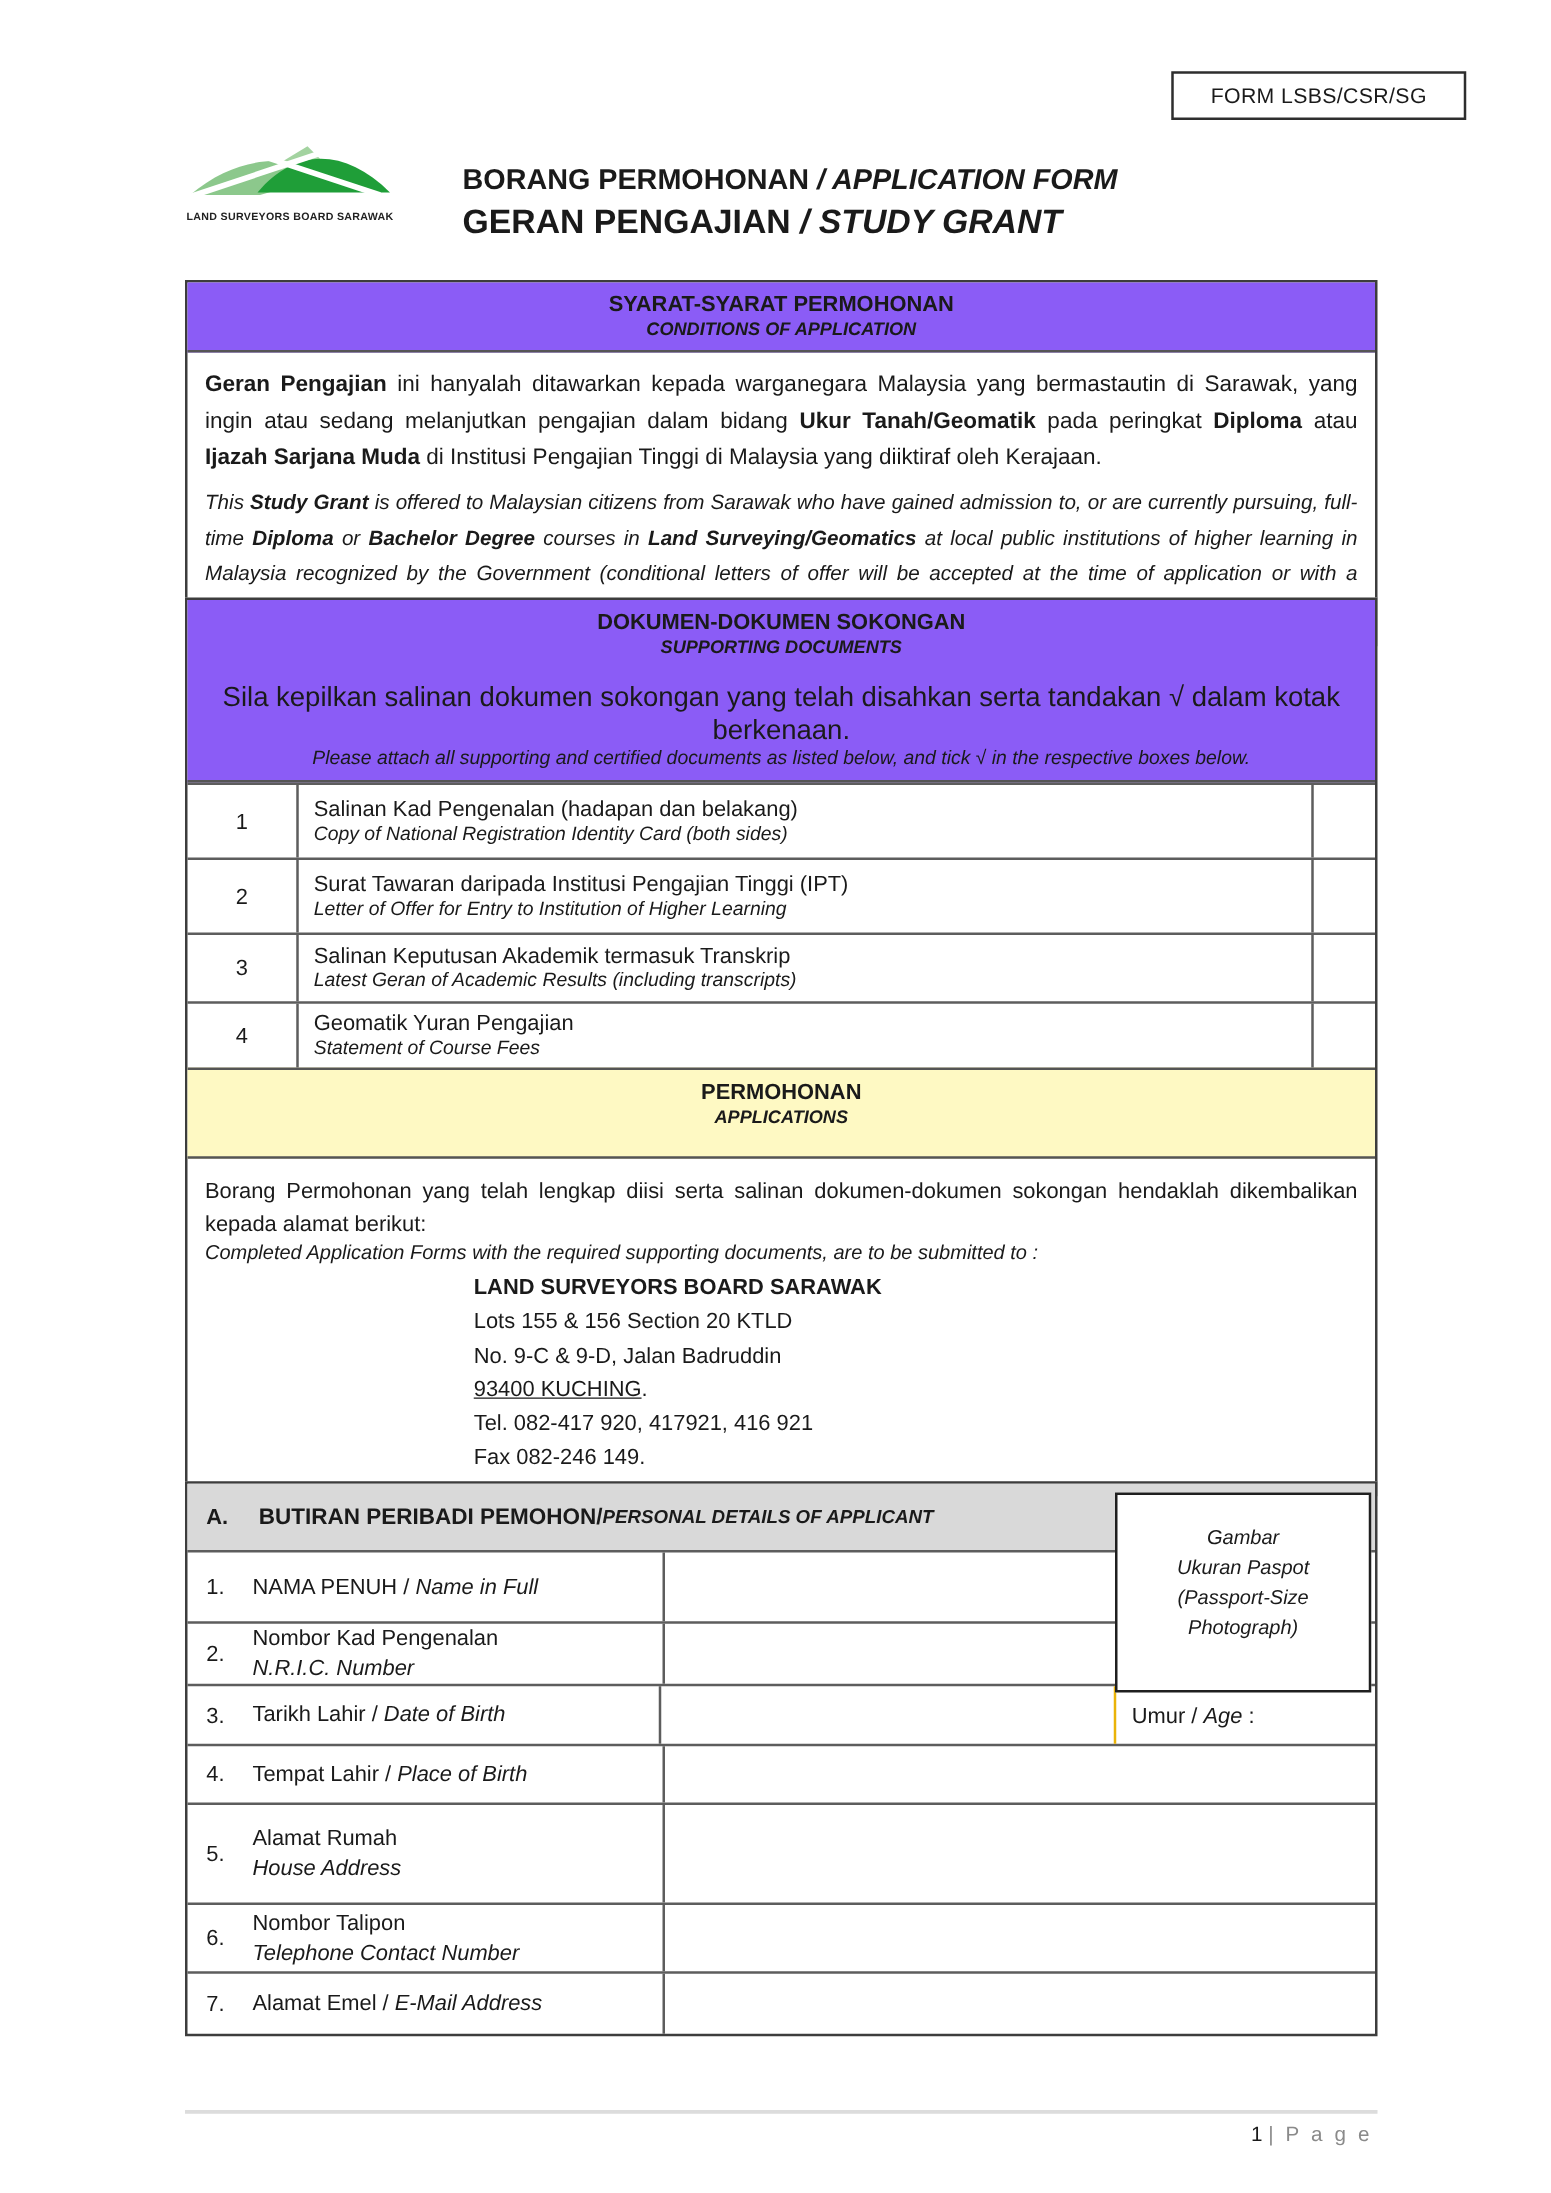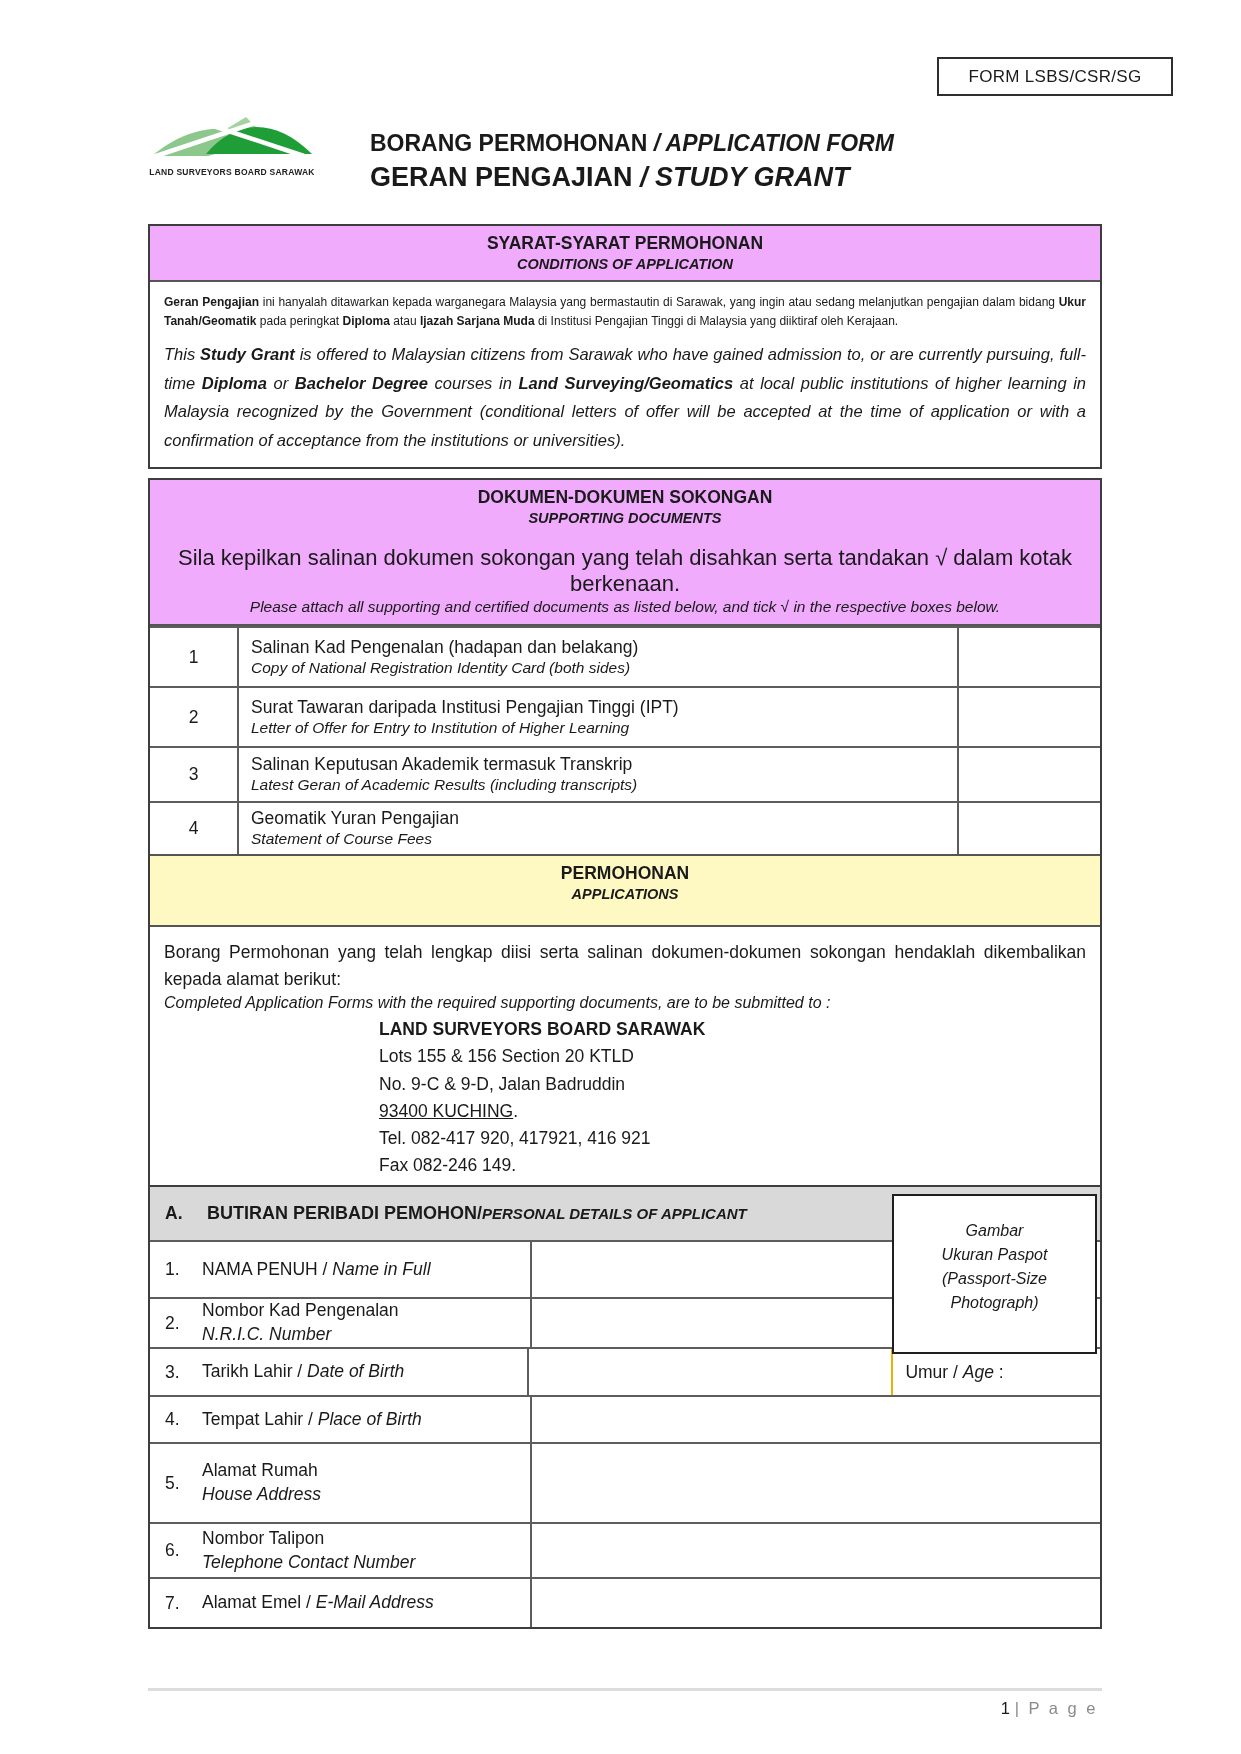--- a/index.html
+++ b/index.html
@@ -17,38 +17,38 @@
   .logo .logo-text { font-size:8.5px; font-weight:bold; letter-spacing:0.25px; color:#222; margin-top:1px; }
 
   
   .titles { position:absolute; left:370px; top:130px; }
   .title-line1 { font-size:23px; font-weight:bold; }
   .title-line2 { font-size:27px; font-weight:bold; margin-top:5px; }
   .titles .it { font-style:italic; }
 
   
   .tbl { position:absolute; left:148px; width:954px; border:2px solid #3d3d3d; background:#fff; }
-  .hdr-peach { background:#f0abfc; text-align:center; border-bottom:2px solid #555; padding:7px 10px 8px; }
+  .hdr-peach { background:#8b5cf6; text-align:center; border-bottom:2px solid #555; padding:7px 10px 8px; }
   .hdr-title-ms { font-size:17.5px; font-weight:bold; }
   .hdr-title-en { font-size:14.5px; font-weight:bold; font-style:italic; margin-top:2px; }
   .hdr-note-ms { font-size:22px; margin-top:19px; }
   .hdr-note-en { font-size:15.5px; font-style:italic; margin-top:1px; }
 
   
   .t1 { top:224px; }
   .t1-body { padding:11px 14px 13px; }
-  .para-ms { font-size:12px; line-height:1.6; text-align:justify; }
+  .para-ms { font-size:18px; line-height:1.6; text-align:justify; }
   .para-en { font-size:16.5px; line-height:1.72; text-align:justify; font-style:italic; margin-top:9px; }
 
   
   .t2 { top:478px; }
   .doc-row { display:flex; border-top:2px solid #5d5d5d; }
   .doc-row:first-of-type { border-top:none; }
   .doc-no { width:87px; display:flex; align-items:center; justify-content:center; font-size:17.5px; }
-  .doc-desc { width:720px; border-left:2px solid #5d5d5d; padding:5px 10px 6px 12px;
+  .doc-desc { width:812px; border-left:2px solid #5d5d5d; padding:5px 10px 6px 12px;
               display:flex; flex-direction:column; justify-content:center; }
   .doc-ms { font-size:17.5px; }
   .doc-en { font-size:15.5px; font-style:italic; margin-top:1px; }
   .doc-tick { flex:1; border-left:2px solid #5d5d5d; }
   .r1 { height:60px; } .r2 { height:60px; } .r3 { height:55px; } .r4 { height:53px; }
   .hdr-apps { background:#fef9c3; text-align:center; border-top:2px solid #555; border-bottom:2px solid #555; padding:7px 10px 23px; }
   .apps-body { padding:12px 14px 16px; }
   .apps-ms { font-size:17.5px; line-height:1.55; text-align:justify; }
   .apps-en { font-size:16px; font-style:italic; margin-top:1px; }
   .address { margin-left:215px; margin-top:4px; font-size:17.5px; line-height:1.55; }

